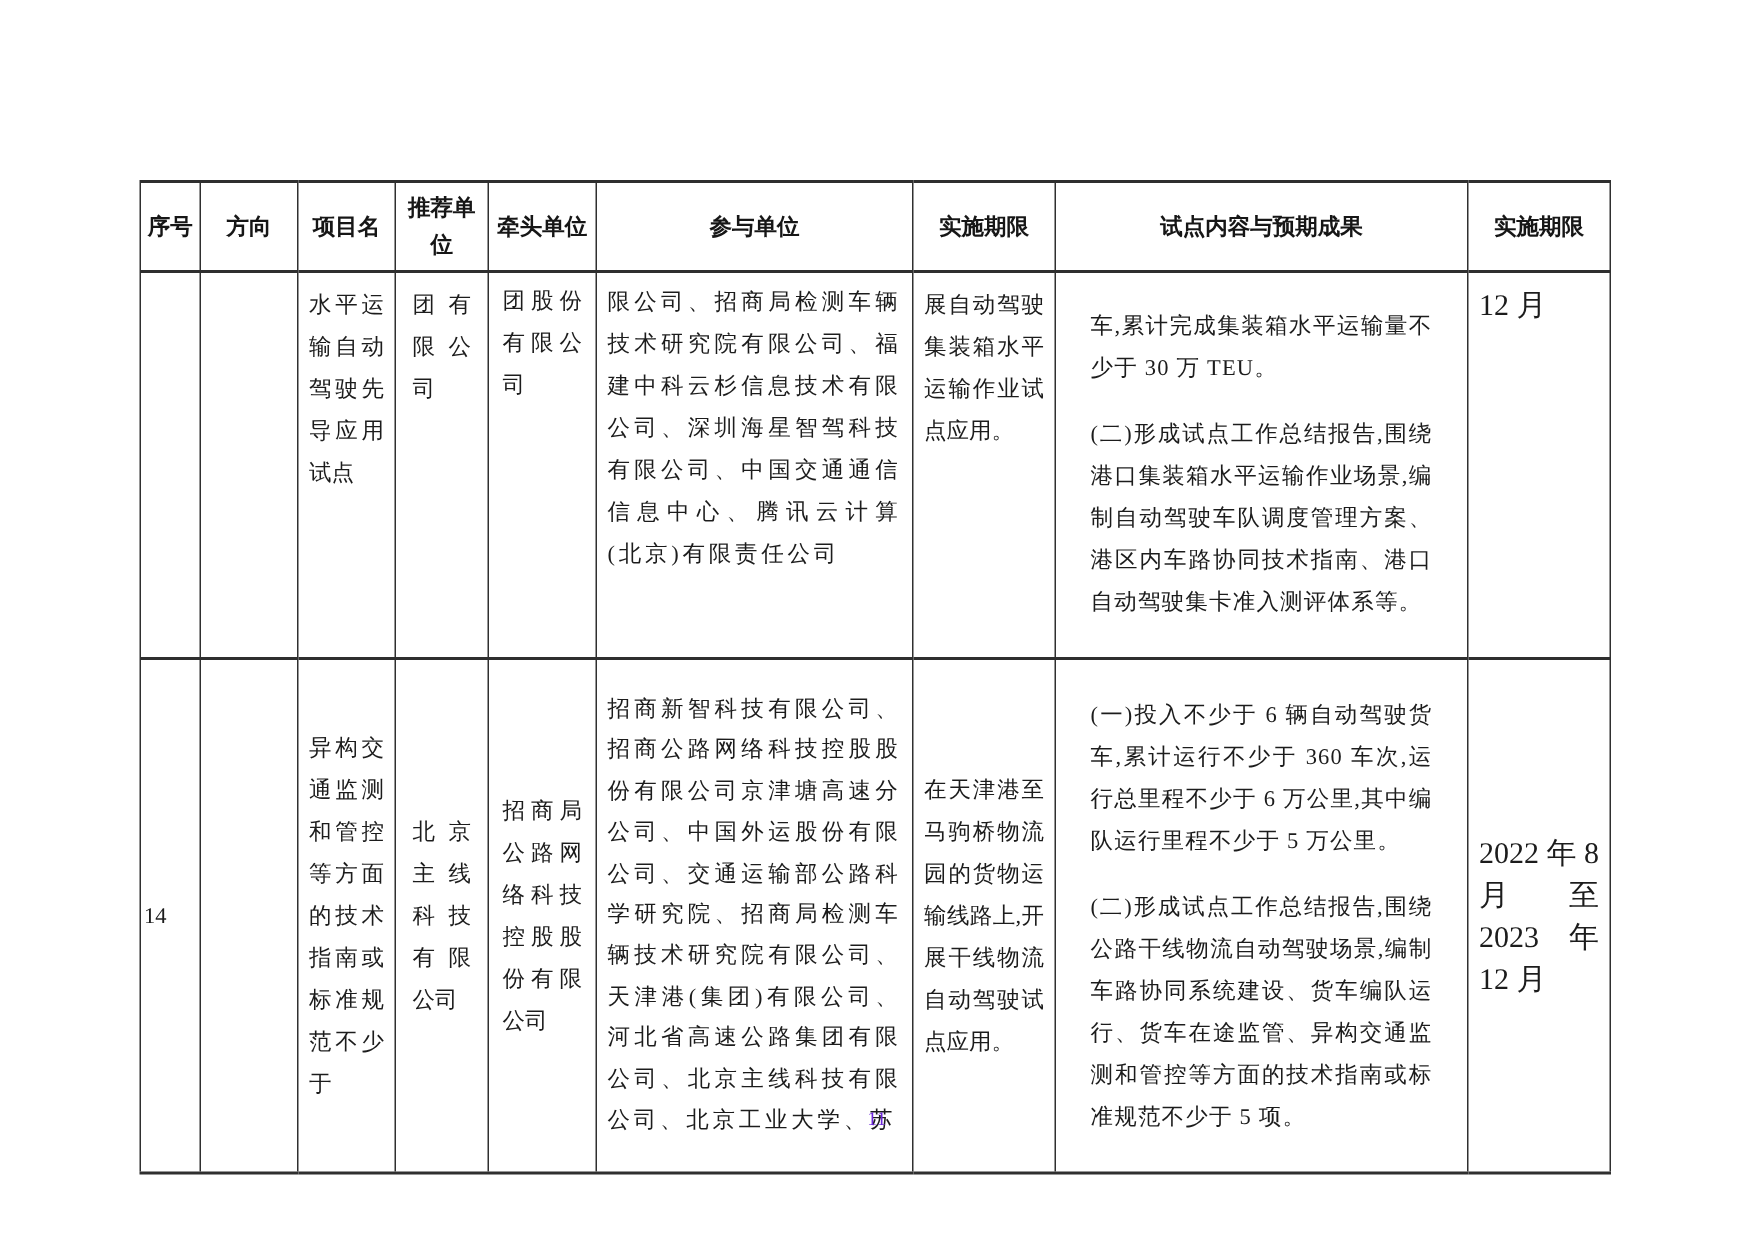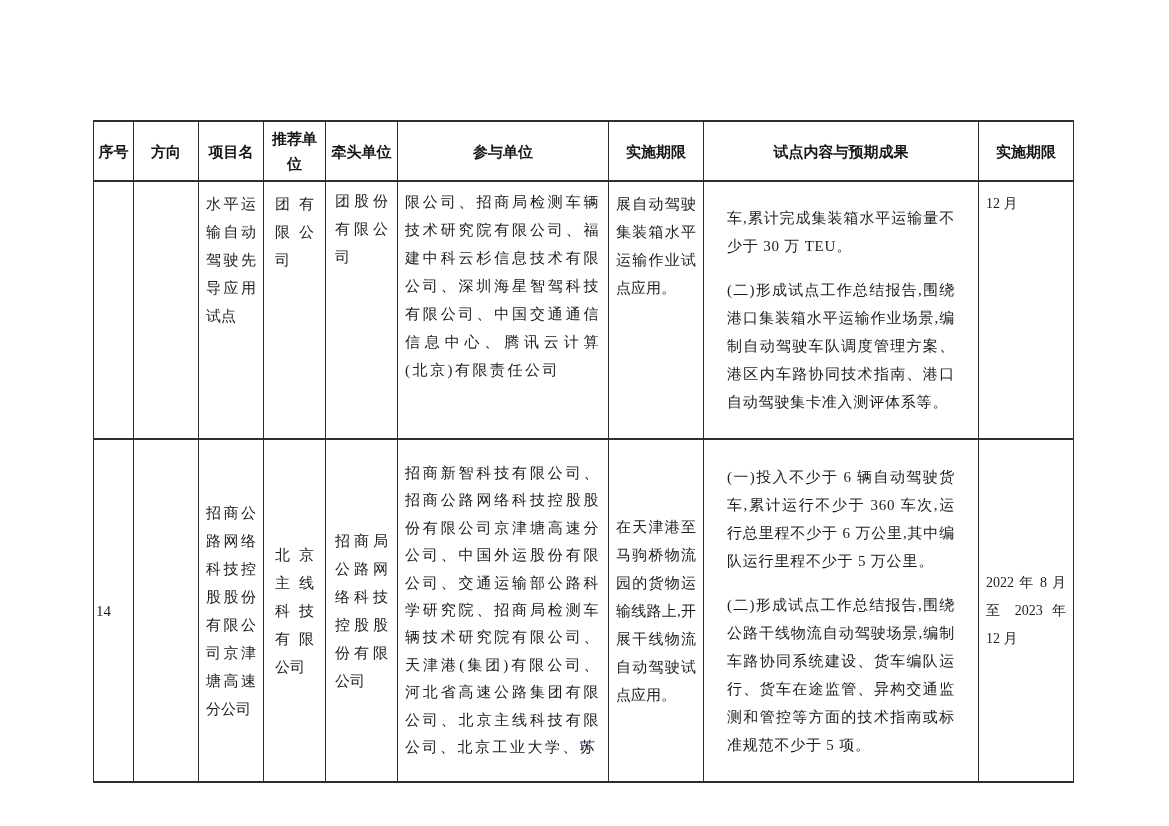--- a/index.html
+++ b/index.html
@@ -56,21 +56,21 @@
   tr.r-one td { vertical-align: top; }
 
   td.c-seq    { text-align: left; padding: 6px 2px; }
   td.c-proj   { padding: 8px 7px; }
   td.c-recm   { padding: 8px 11px; }
   td.c-lead   { padding: 5px 9px; }
   td.c-part   { letter-spacing: 2.5px; padding: 6px 7px; line-height: 28px; }
   tr.r-two td.c-part { line-height: 27.4px; padding: 20px 7px; }
   td.c-theme  { padding: 8px 7px; }
   td.c-cont   { letter-spacing: 0.8px; padding: 6px 7px; }
-  td.c-per    { font-size: 14px; padding: 8px 7px; }
+  td.c-per    { font-size: 20px; padding: 8px 7px; }
 
   td p { margin: 16px; text-align: justify; }
 
   .page-number {
     position: absolute;
     top: 738px;
     left: 50%;
     transform: translateX(-50%);
     font-size: 13px;
     font-family: "Liberation Serif", "DejaVu Serif", serif;
@@ -116,21 +116,21 @@
       <td class="c-cont">
         <p>车,累计完成集装箱水平运输量不少于 30 万 TEU。</p>
         <p>(二)形成试点工作总结报告,围绕港口集装箱水平运输作业场景,编制自动驾驶车队调度管理方案、港区内车路协同技术指南、港口自动驾驶集卡准入测评体系等。</p>
       </td>
       <td class="c-per">12 月</td>
     </tr>
 
     <tr class="r-two">
       <td class="c-seq">14</td>
       <td></td>
-      <td class="c-proj">招商公路网络科技控股股份有限公司京津塘高速分公司</td>
+      <td class="c-proj">异构交通监测和管控等方面的技术指南或标准规范不少于</td>
       <td class="c-recm">北京主线科技有限公司</td>
       <td class="c-lead">招商局公路网络科技控股股份有限公司</td>
       <td class="c-part">招商新智科技有限公司、招商公路网络科技控股股份有限公司京津塘高速分公司、中国外运股份有限公司、交通运输部公路科学研究院、招商局检测车辆技术研究院有限公司、天津港(集团)有限公司、河北省高速公路集团有限公司、北京主线科技有限公司、北京工业大学、苏</td>
       <td class="c-theme">在天津港至马驹桥物流园的货物运输线路上,开展干线物流自动驾驶试点应用。</td>
       <td class="c-cont">
         <p>(一)投入不少于 6 辆自动驾驶货车,累计运行不少于 360 车次,运行总里程不少于 6 万公里,其中编队运行里程不少于 5 万公里。</p>
         <p>(二)形成试点工作总结报告,围绕公路干线物流自动驾驶场景,编制车路协同系统建设、货车编队运行、货车在途监管、异构交通监测和管控等方面的技术指南或标准规范不少于 5 项。</p>
       </td>
       <td class="c-per">2022 年 8 月至 2023 年 12 月</td>
     </tr>

